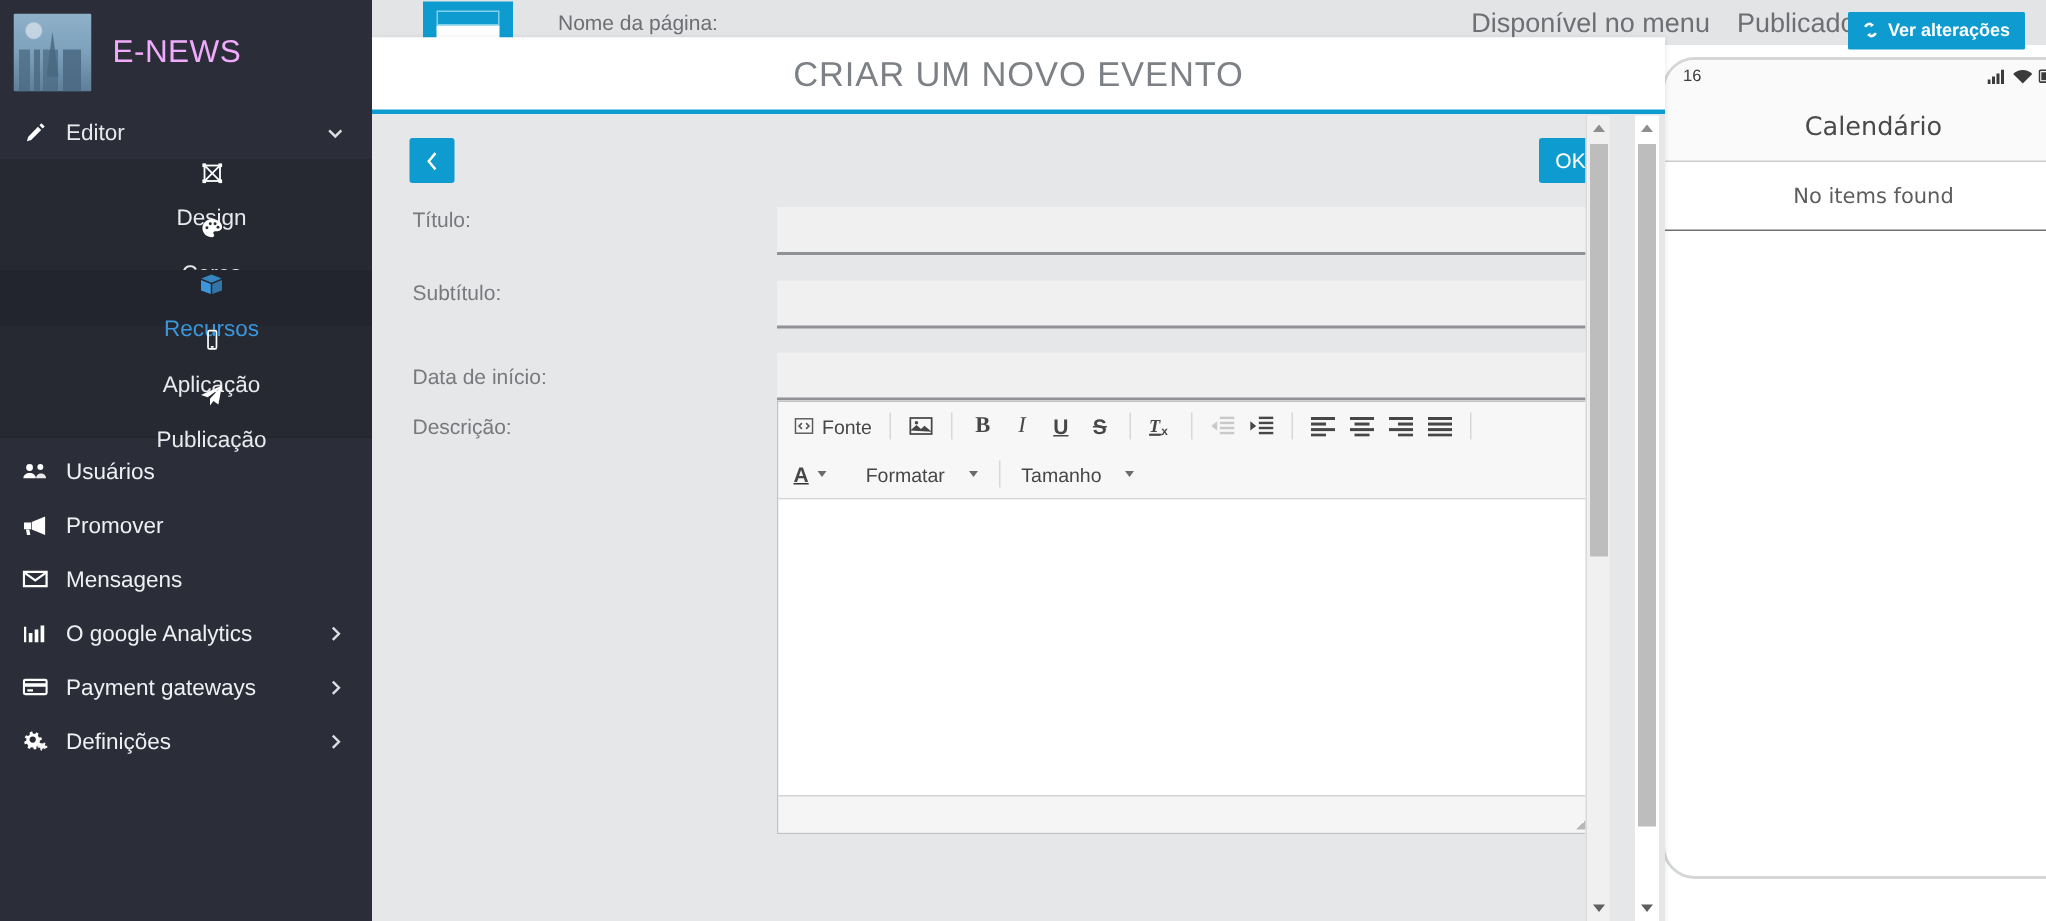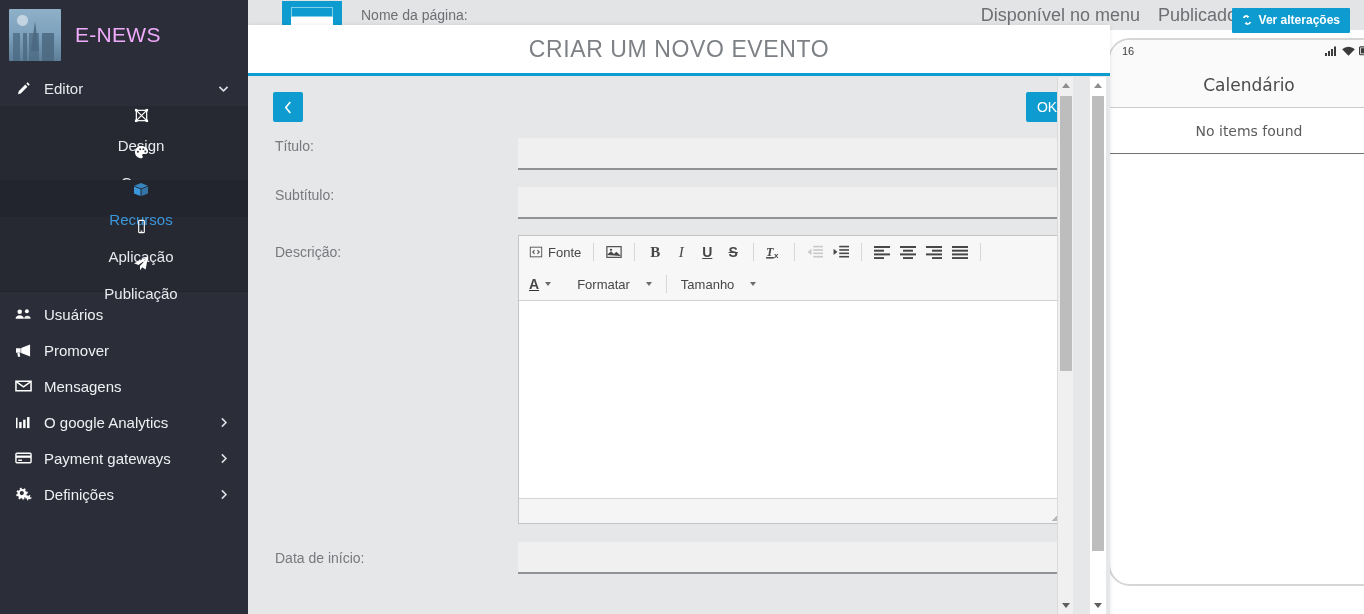--- a/index.html
+++ b/index.html
@@ -84,21 +84,21 @@
     position: relative; flex: 0 0 60px;
   }
   .page-thumb::before {
     content: ""; position: absolute; left: 9px; top: 6px; right: 9px; height: 8px;
     border: 1px solid #7fd0ea; background: #0e9cd0;
   }
   .page-thumb::after {
     content: ""; position: absolute; left: 9px; top: 16px; right: 9px; bottom: -12px;
     background: #ffffff;
   }
-  .topbar-label { margin-left: 19px; color: #6d6f72; font-size: 14px; }
+  .topbar-label { margin-left: 30px; color: #6d6f72; font-size: 14px; }
   .topbar-right { margin-left: auto; display: flex; align-items: center; gap: 18px; }
   .topbar-meta { color: #6d6f72; font-size: 18px; }
   .topbar-spacer { width: 100px; }
 
   .btn-changes {
     position: absolute; right: 14px; top: 8px; z-index: 40;
     background: #0e9cd0; color: #ffffff; border: none;
     font-size: 12px; font-weight: bold; font-family: "Liberation Sans", sans-serif;
     padding: 5px 10px 6px 9px; display: flex; align-items: center; gap: 6px;
     cursor: pointer; border-radius: 1px;
@@ -479,20 +479,27 @@
           </div>
         </div>
 
         <div class="field-row" style="margin-bottom:16px;">
           <div class="field-label">Subtítulo:</div>
           <div class="field-ctrl">
             <input class="txt-input" type="text" value="" style="">
           </div>
         </div>
 
+        <div class="field-row">
+          <div class="field-label" style="padding-top:8px;">Data de início:</div>
+          <div class="field-ctrl">
+            <input class="txt-input" type="text" value="" style="">
+          </div>
+        </div>
+
         <div class="field-row" style="margin-bottom:18px;">
           <div class="field-label" style="padding-top:9px;">Descrição:</div>
           <div class="field-ctrl">
             <div class="rte">
 
               <div class="rte-toolbar">
                 <div class="rte-row">
                   <div class="tb-btn">
                     <svg width="14" height="14" viewBox="0 0 16 16" fill="none" stroke="#5a5a5a" stroke-width="1.1">
                         <rect x="1.5" y="2.5" width="13" height="11"></rect>
@@ -595,27 +602,20 @@
 
               <div class="rte-area" contenteditable="true" style=""></div>
 
               <div class="rte-foot">
                 <span class="grip"></span>
               </div>
             </div>
           </div>
         </div>
 
-        <div class="field-row">
-          <div class="field-label" style="padding-top:8px;">Data de início:</div>
-          <div class="field-ctrl">
-            <input class="txt-input" type="text" value="" style="">
-          </div>
-        </div>
-
       </div>
     </div>
 
   </div>
 
   <div class="sb sb-inner">
     <div class="arrow up">
         <span class="tri-up"></span>
       </div>
     <div class="thumb" style="top:19px;height:275px;"></div>

